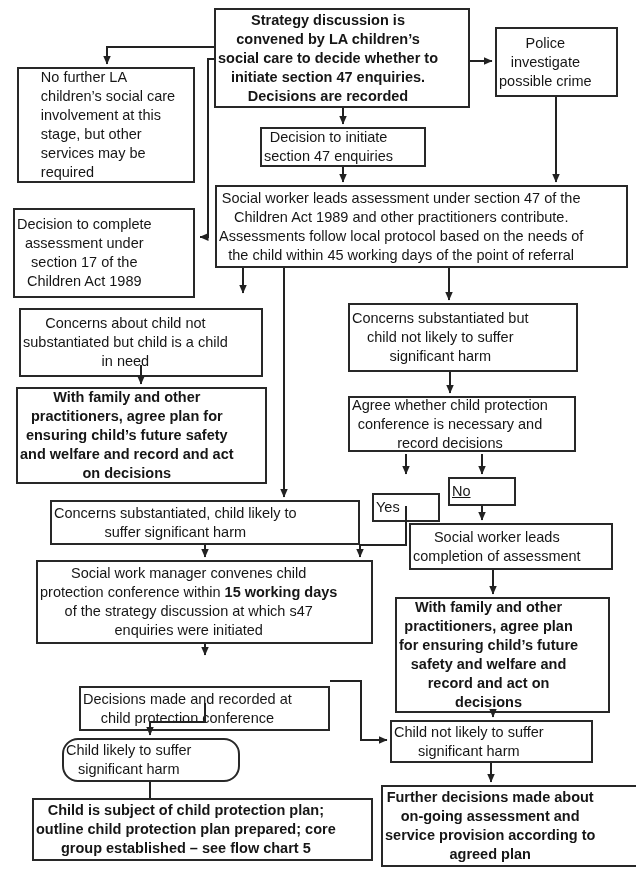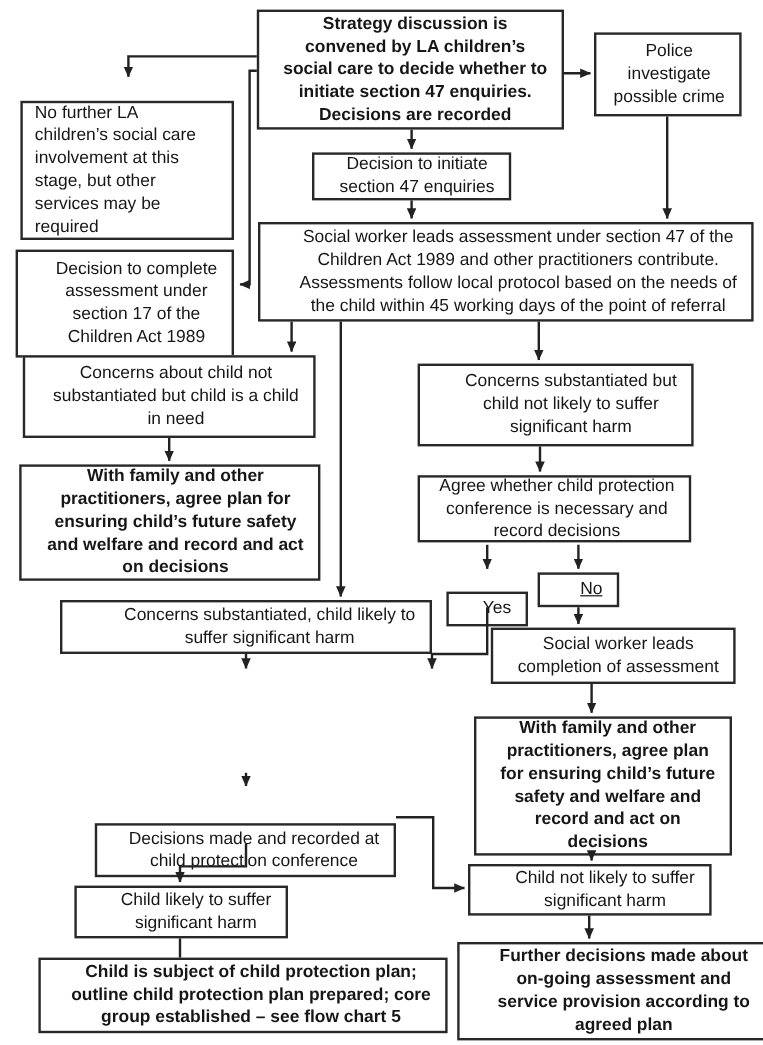--- a/index.html
+++ b/index.html
@@ -3,26 +3,26 @@
 <meta charset="utf-8">
 <title>Flowchart</title>
 <style>
   html,body{margin:0;padding:0;background:#ffffff;}
   .canvas{
     position:relative;width:636px;height:871px;background:#ffffff;
     font-family:"Liberation Sans",sans-serif;color:#161616;overflow:hidden;
   }
   .node{
     position:absolute;box-sizing:border-box;border:2px solid #282828;background:#ffffff;
-    display:flex;align-items:center;justify-content:flex-end;
+    display:flex;align-items:center;justify-content:flex-start;
     text-align:center;font-size:14.5px;line-height:19px;white-space:pre-line;
-    padding:1px 12px;
+    padding:1px 2px;
   }
   .node.bold{font-weight:bold;}
-  .node.align-left{text-align:left;justify-content:flex-start;padding:1px 6px 1px 10px;margin-top:17px;}
+  .node.align-left{text-align:left;justify-content:center;padding:1px 6px 1px 10px;}
   .node .b{font-weight:bold;}
   svg.wires{position:absolute;left:0;top:0;pointer-events:none;}
   svg.wires polyline{fill:none;stroke:#222222;stroke-width:2;}
 </style>
 </head>
 <body>
 
 <div class="canvas">
 
   <div class="node bold" style="left:214px;top:8px;width:256px;height:100px;">
@@ -60,21 +60,21 @@
 Children Act 1989</span>
   </div>
 
   <div class="node" style="left:215px;top:185px;width:413px;height:83px;">
     <span>Social worker leads assessment under section 47 of the
 Children Act 1989 and other practitioners contribute.
 Assessments follow local protocol based on the needs of
 the child within 45 working days of the point of referral</span>
   </div>
 
-  <div class="node" style="left:19px;top:296px;width:244px;height:69px;">
+  <div class="node" style="left:19px;top:308px;width:244px;height:69px;">
     <span>Concerns about child not
 substantiated but child is a child
 in need</span>
   </div>
 
   <div class="node" style="left:348px;top:303px;width:230px;height:69px;">
     <span>Concerns substantiated but
 child not likely to suffer
 significant harm</span>
   </div>
@@ -104,41 +104,47 @@
   <div class="node" style="left:50px;top:500px;width:310px;height:45px;">
     <span>Concerns substantiated, child likely to
 suffer significant harm</span>
   </div>
 
   <div class="node" style="left:409px;top:523px;width:204px;height:47px;">
     <span>Social worker leads
 completion of assessment</span>
   </div>
 
+  <div class="node" style="left:36px;top:560px;width:337px;height:84px;">
+    <span><span>Social work manager convenes child
+protection conference within </span><span class="b">15 working days</span><span>
+of the strategy discussion at which s47
+enquiries were initiated</span></span>
+  </div>
 
   <div class="node bold" style="left:395px;top:597px;width:215px;height:116px;">
     <span>With family and other
 practitioners, agree plan
 for ensuring child’s future
 safety and welfare and
 record and act on
 decisions</span>
   </div>
 
   <div class="node" style="left:79px;top:658px;width:251px;height:45px;margin-top:28px;">
     <span>Decisions made and recorded at
 child protection conference</span>
   </div>
 
   <div class="node" style="left:390px;top:720px;width:203px;height:43px;">
     <span>Child not likely to suffer
 significant harm</span>
   </div>
 
-  <div class="node" style="left:62px;top:738px;width:178px;height:44px;">
+  <div class="node" style="left:62px;top:738px;width:178px;height:44px;border-radius:16px;">
     <span>Child likely to suffer
 significant harm</span>
   </div>
 
   <div class="node bold" style="left:32px;top:798px;width:341px;height:63px;">
     <span>Child is subject of child protection plan;
 outline child protection plan prepared; core
 group established – see flow chart 5</span>
   </div>
 

